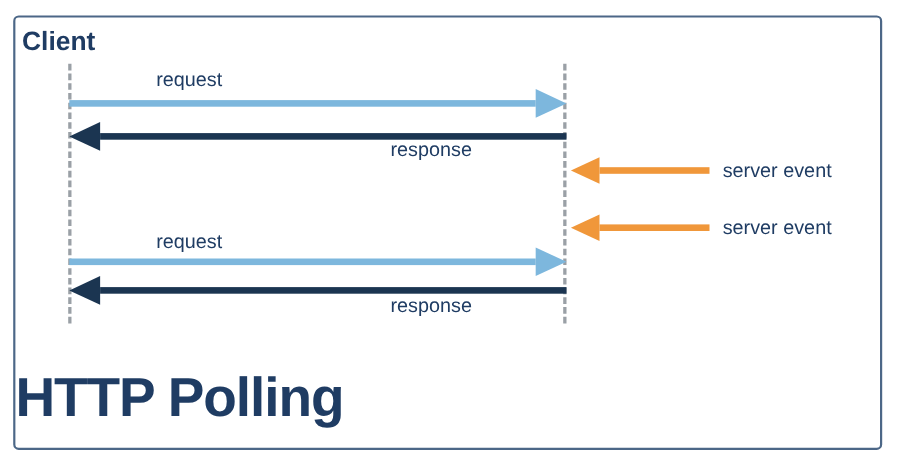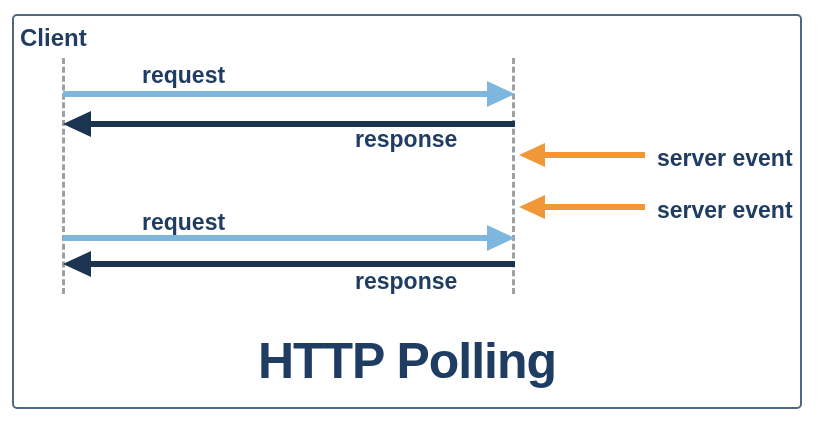--- a/index.html
+++ b/index.html
@@ -33,22 +33,22 @@
     color: var(--text-navy, #1f3c63);
     white-space: nowrap;
   }
   .lifeline {
     position: absolute;
     width: 0;
     border-left: 3px dashed var(--lifeline-grey, #9aa0a6);
   }
   .msg-label {
     position: absolute;
-    font-size: 23px;
-    font-weight: 700;
+    font-size: 18px;
+    font-weight: 400;
     color: var(--text-navy, #1f3c63);
     white-space: nowrap;
   }
   .arrow {
     position: absolute;
     display: flex;
     align-items: center;
   }
   .arrow .shaft {
     flex: 1;
@@ -73,21 +73,21 @@
     border-right-width: 26px;
   }
   .arrow.request { color: var(--request-arrow, #7db7dd); height: 26px; }
   .arrow.response { color: var(--response-arrow, #1b3551); height: 26px; }
   .arrow.server-event { color: var(--server-event-arrow, #f0973a); height: 24px; }
   .diagram-title {
     position: absolute;
     left: 0;
     top: 316px;
     width: 100%;
-    text-align: center;
+    text-align: left;
     font-size: 50px;
     font-weight: 700;
     color: var(--text-navy, #1f3c63);
     letter-spacing: -1px;
   }
 </style>
 </head>
 <body>
 
 <div class="canvas">

